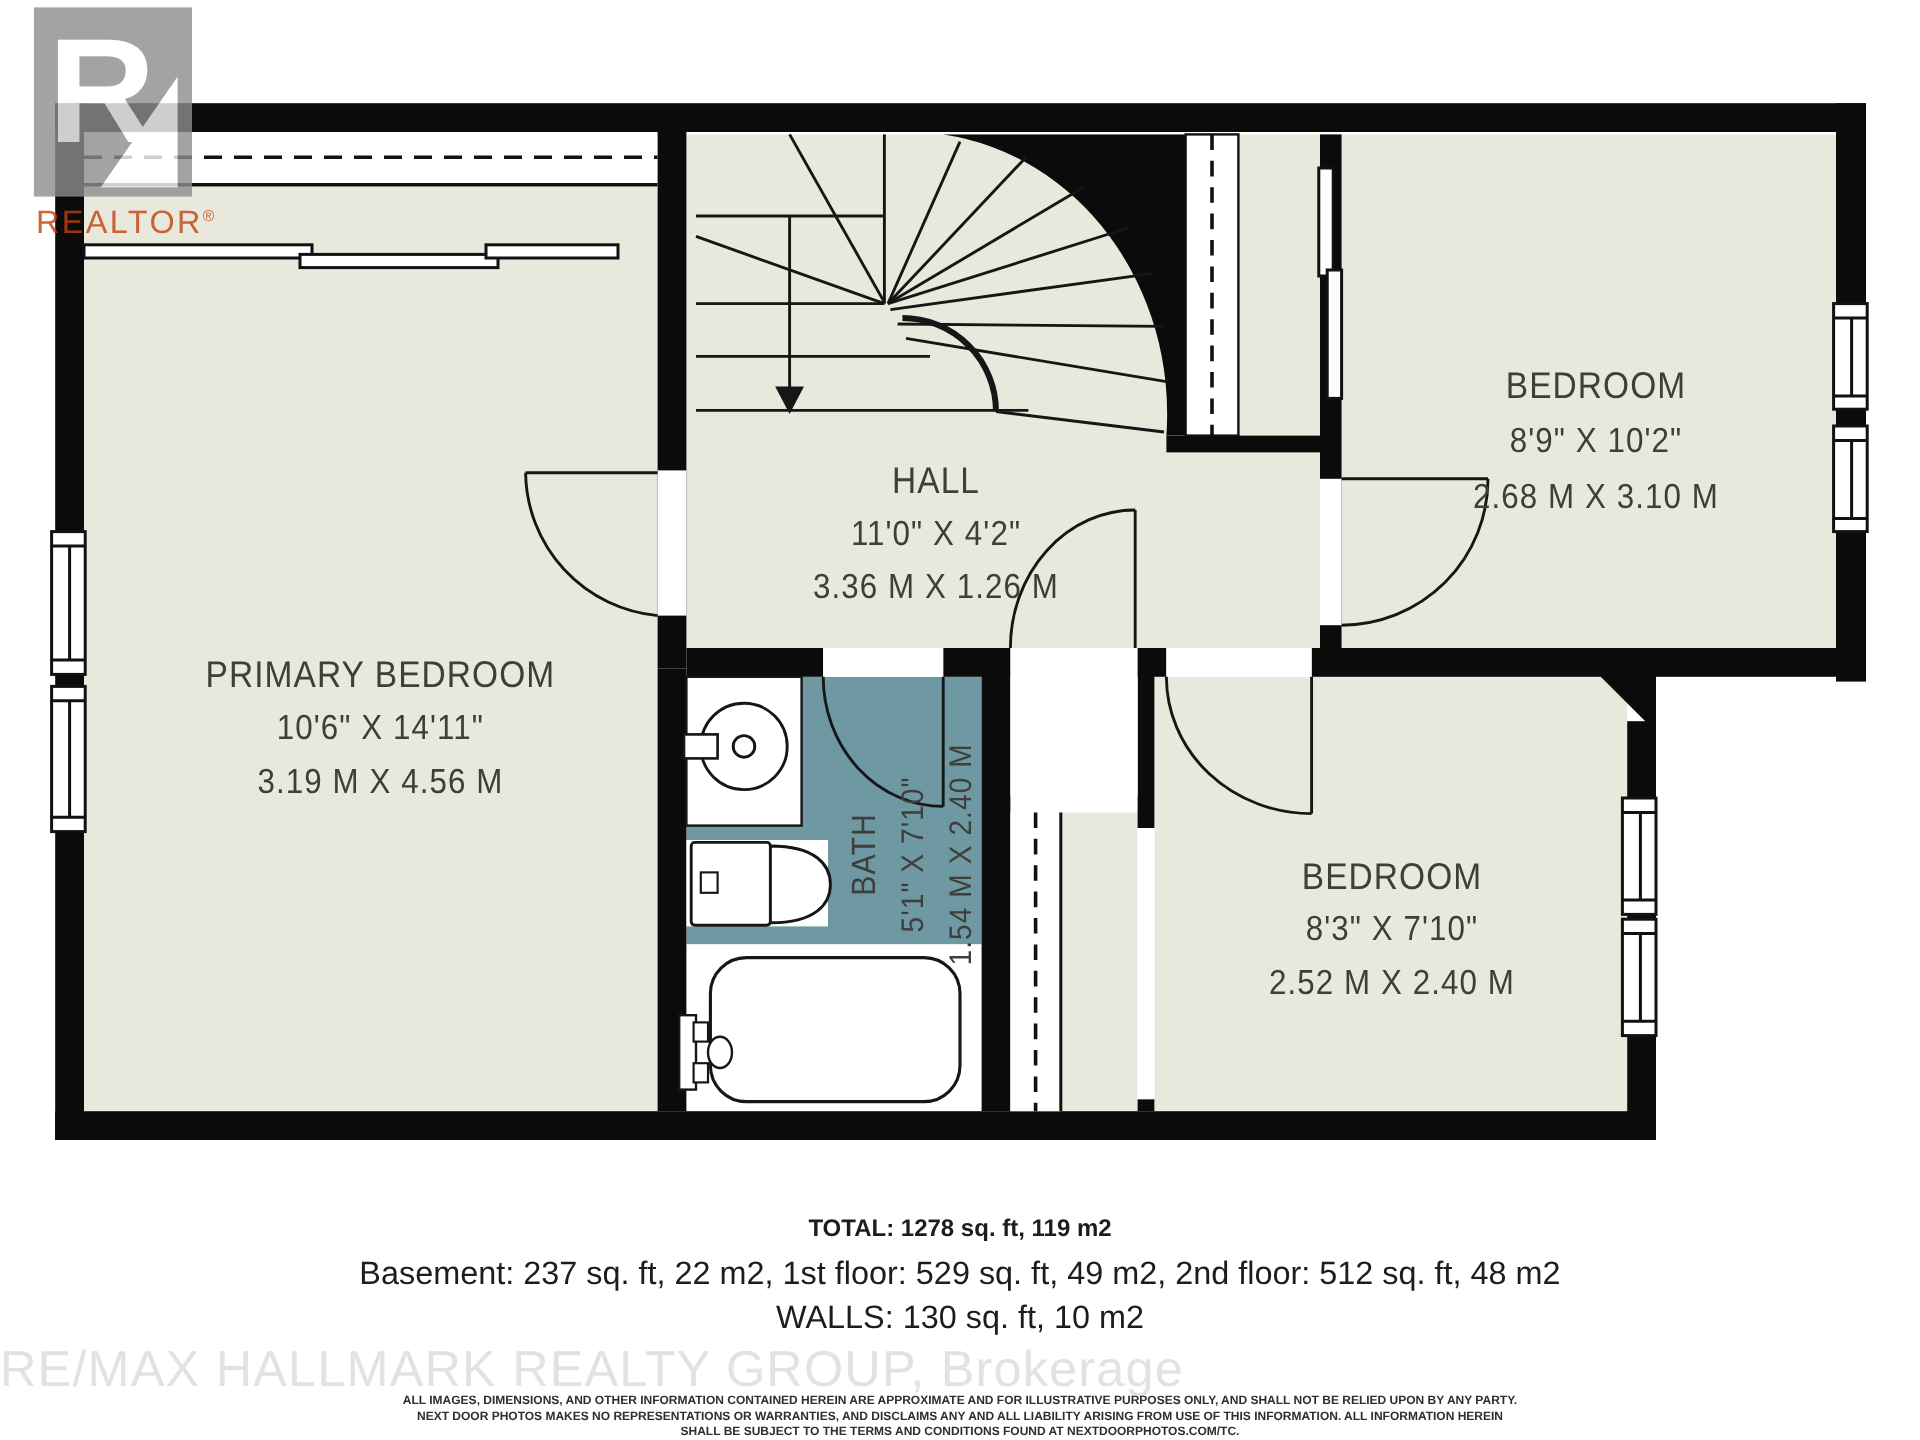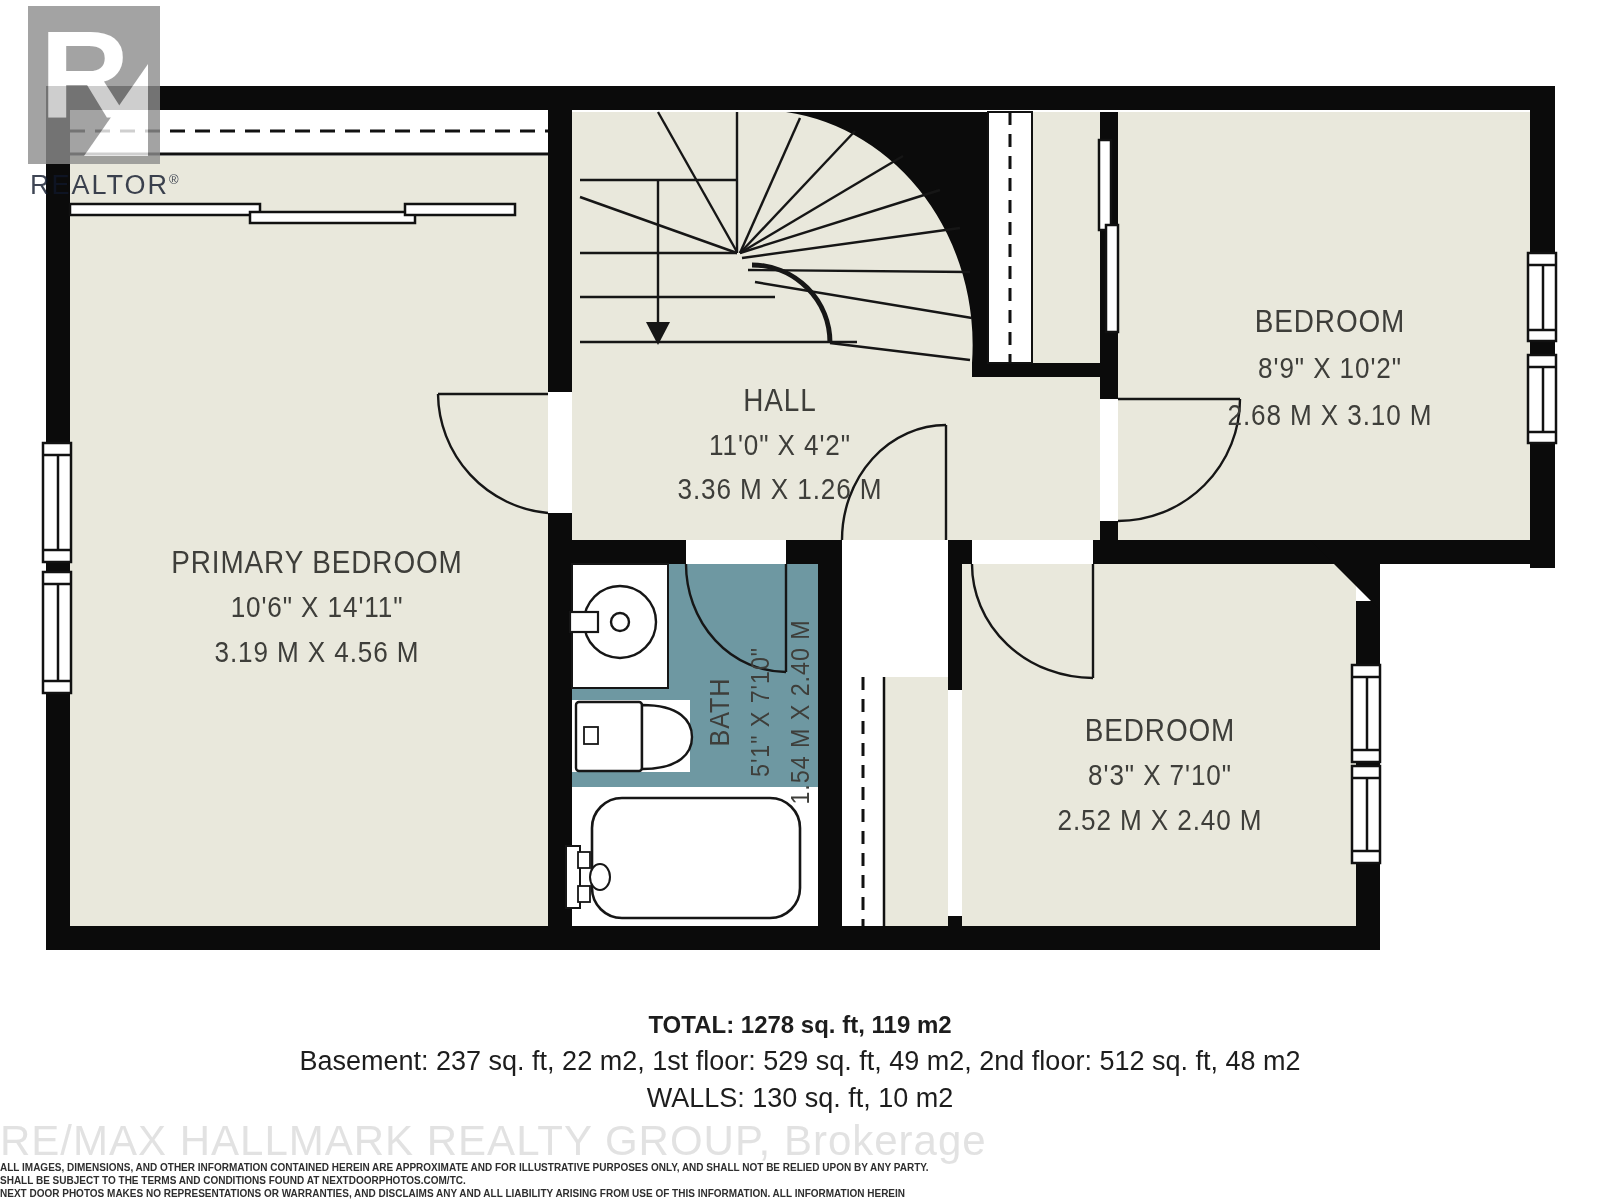--- a/index.html
+++ b/index.html
@@ -9,30 +9,30 @@
   svg{display:block;}
   
   .room-lbl{position:absolute;transform:translate(-50%,-50%) scaleX(0.9);text-align:center;
             color:#3e3e3a;font-size:29px;letter-spacing:1px;line-height:45px;white-space:nowrap;}
   .room-lbl .rname{font-size:31px;}
   
   .bath-lbl{position:absolute;left:760px;top:712px;transform:translate(-50%,-50%) rotate(-90deg) scaleX(0.9);
             text-align:center;color:#3e3e3a;font-size:26px;letter-spacing:1px;line-height:40px;white-space:nowrap;}
   
   .logo{position:absolute;left:28px;top:6px;opacity:0.8;}
-  .logo-text{position:absolute;left:2px;top:164px;font-size:27px;letter-spacing:2px;color:#0f172a;
+  .logo-text{position:absolute;left:2px;top:164px;font-size:27px;letter-spacing:2px;color:#c2410c;
              font-weight:500;white-space:nowrap;}
   .logo-text sup{font-size:13px;}
   
   .summary{position:absolute;left:0;top:1006px;width:1600px;text-align:center;color:#1d1d1d;
            font-size:27px;line-height:37px;}
-  .summary .total{font-weight:bold;font-size:24px;}
+  .summary .total{font-weight:bold;font-size:20px;}
   .watermark{position:absolute;left:0;top:1117px;width:1570px;
              font-size:42px;color:rgba(219,219,219,0.8);white-space:nowrap;letter-spacing:1px;}
-  .fineprint{position:absolute;left:0;top:1161px;width:1600px;text-align:left;color:#2e2e2e;
+  .fineprint{position:absolute;left:0;top:1161px;width:1600px;text-align:center;color:#2e2e2e;
              font-size:10px;font-weight:600;line-height:13px;}
 </style>
 </head>
 <body>
 
 <div id="canvas">
 
   <svg class="abs" style="left:0;top:0" width="1600" height="1200" viewBox="0 0 1600 1200">
 
     <g>
@@ -254,17 +254,17 @@
   <div class="summary">
     <div class="total">TOTAL: 1278 sq. ft, 119 m2</div>
     <div>Basement: 237 sq. ft, 22 m2, 1st floor: 529 sq. ft, 49 m2, 2nd floor: 512 sq. ft, 48 m2</div>
     <div>WALLS: 130 sq. ft, 10 m2</div>
   </div>
 
   <div class="watermark">RE/MAX HALLMARK REALTY GROUP, Brokerage</div>
 
   <div class="fineprint">
     <div>ALL IMAGES, DIMENSIONS, AND OTHER INFORMATION CONTAINED HEREIN ARE APPROXIMATE AND FOR ILLUSTRATIVE PURPOSES ONLY, AND SHALL NOT BE RELIED UPON BY ANY PARTY.</div>
+    <div>NEXT DOOR PHOTOS MAKES NO REPRESENTATIONS OR WARRANTIES, AND DISCLAIMS ANY AND ALL LIABILITY ARISING FROM USE OF THIS INFORMATION. ALL INFORMATION HEREIN</div>
     <div>SHALL BE SUBJECT TO THE TERMS AND CONDITIONS FOUND AT NEXTDOORPHOTOS.COM/TC.</div>
-    <div>NEXT DOOR PHOTOS MAKES NO REPRESENTATIONS OR WARRANTIES, AND DISCLAIMS ANY AND ALL LIABILITY ARISING FROM USE OF THIS INFORMATION. ALL INFORMATION HEREIN</div>
   </div>
 
 </div>
 
 </body></html>

